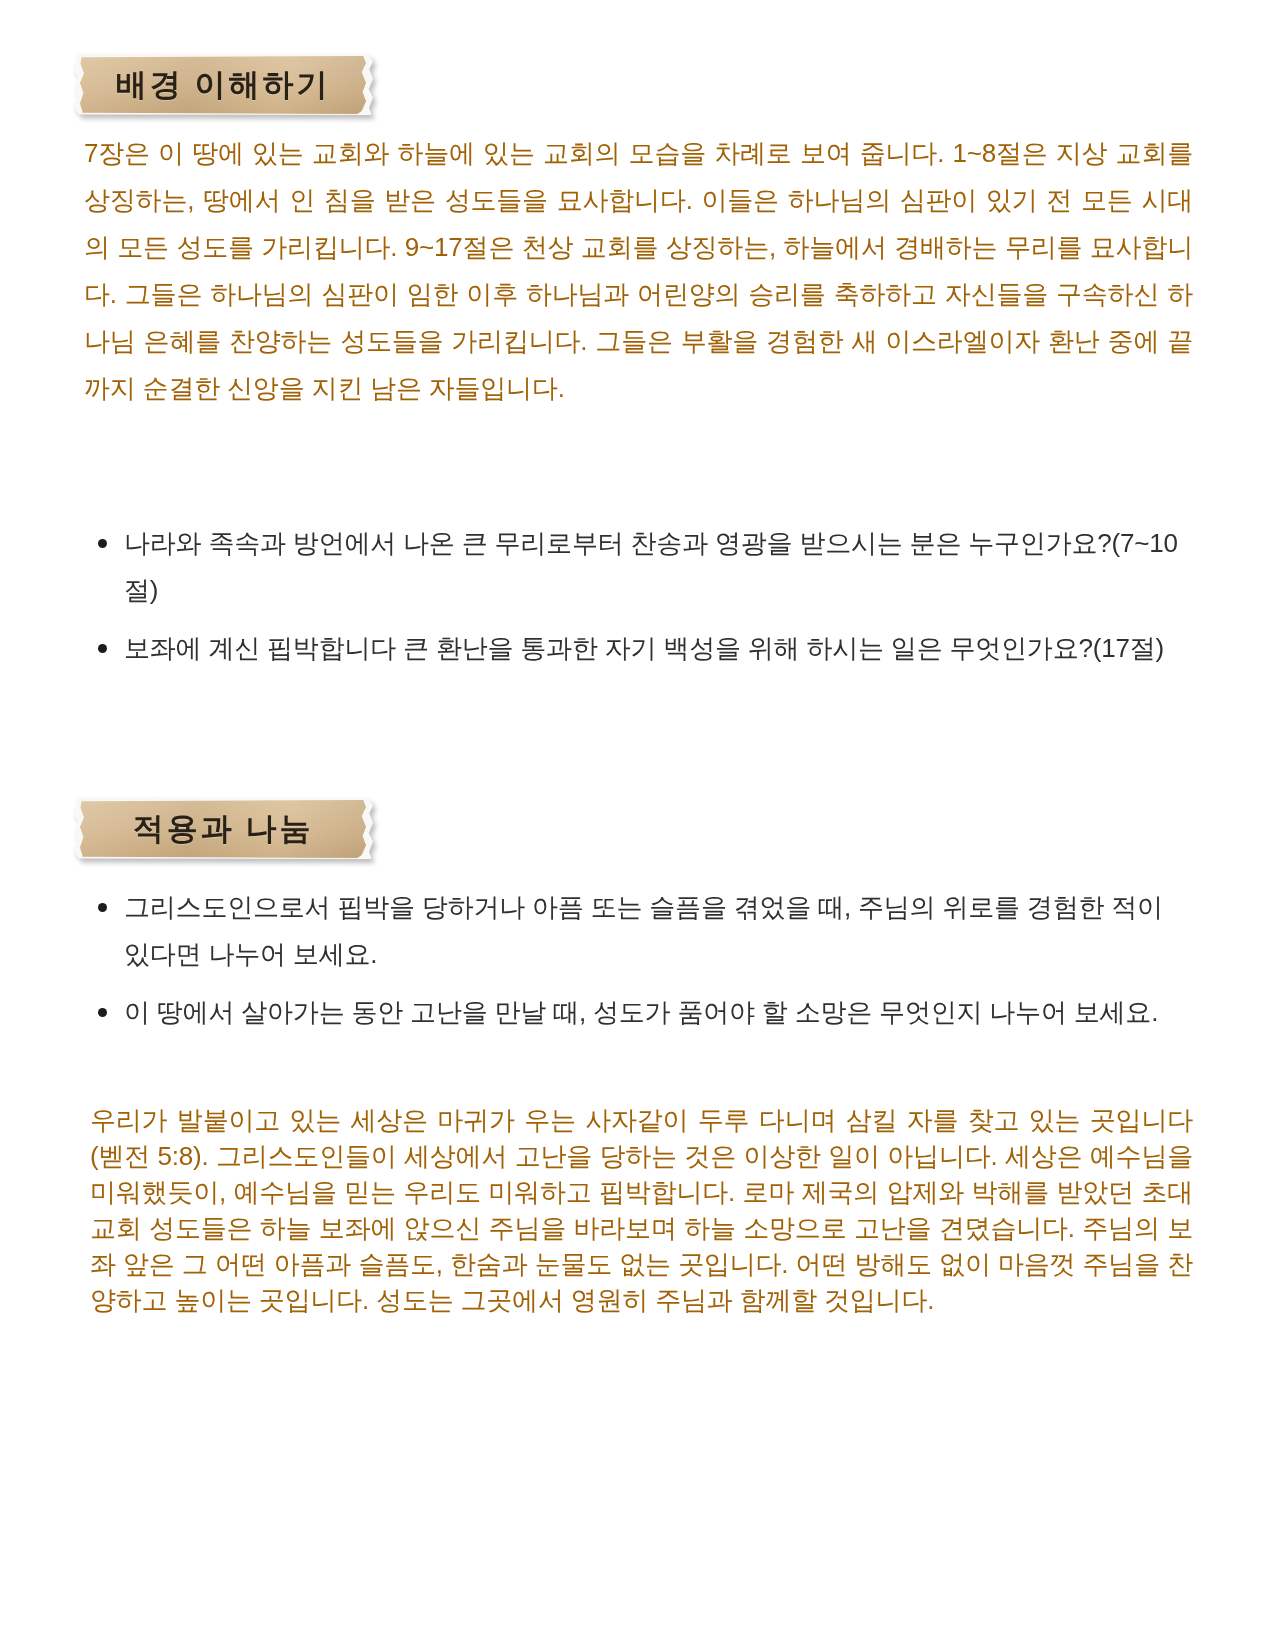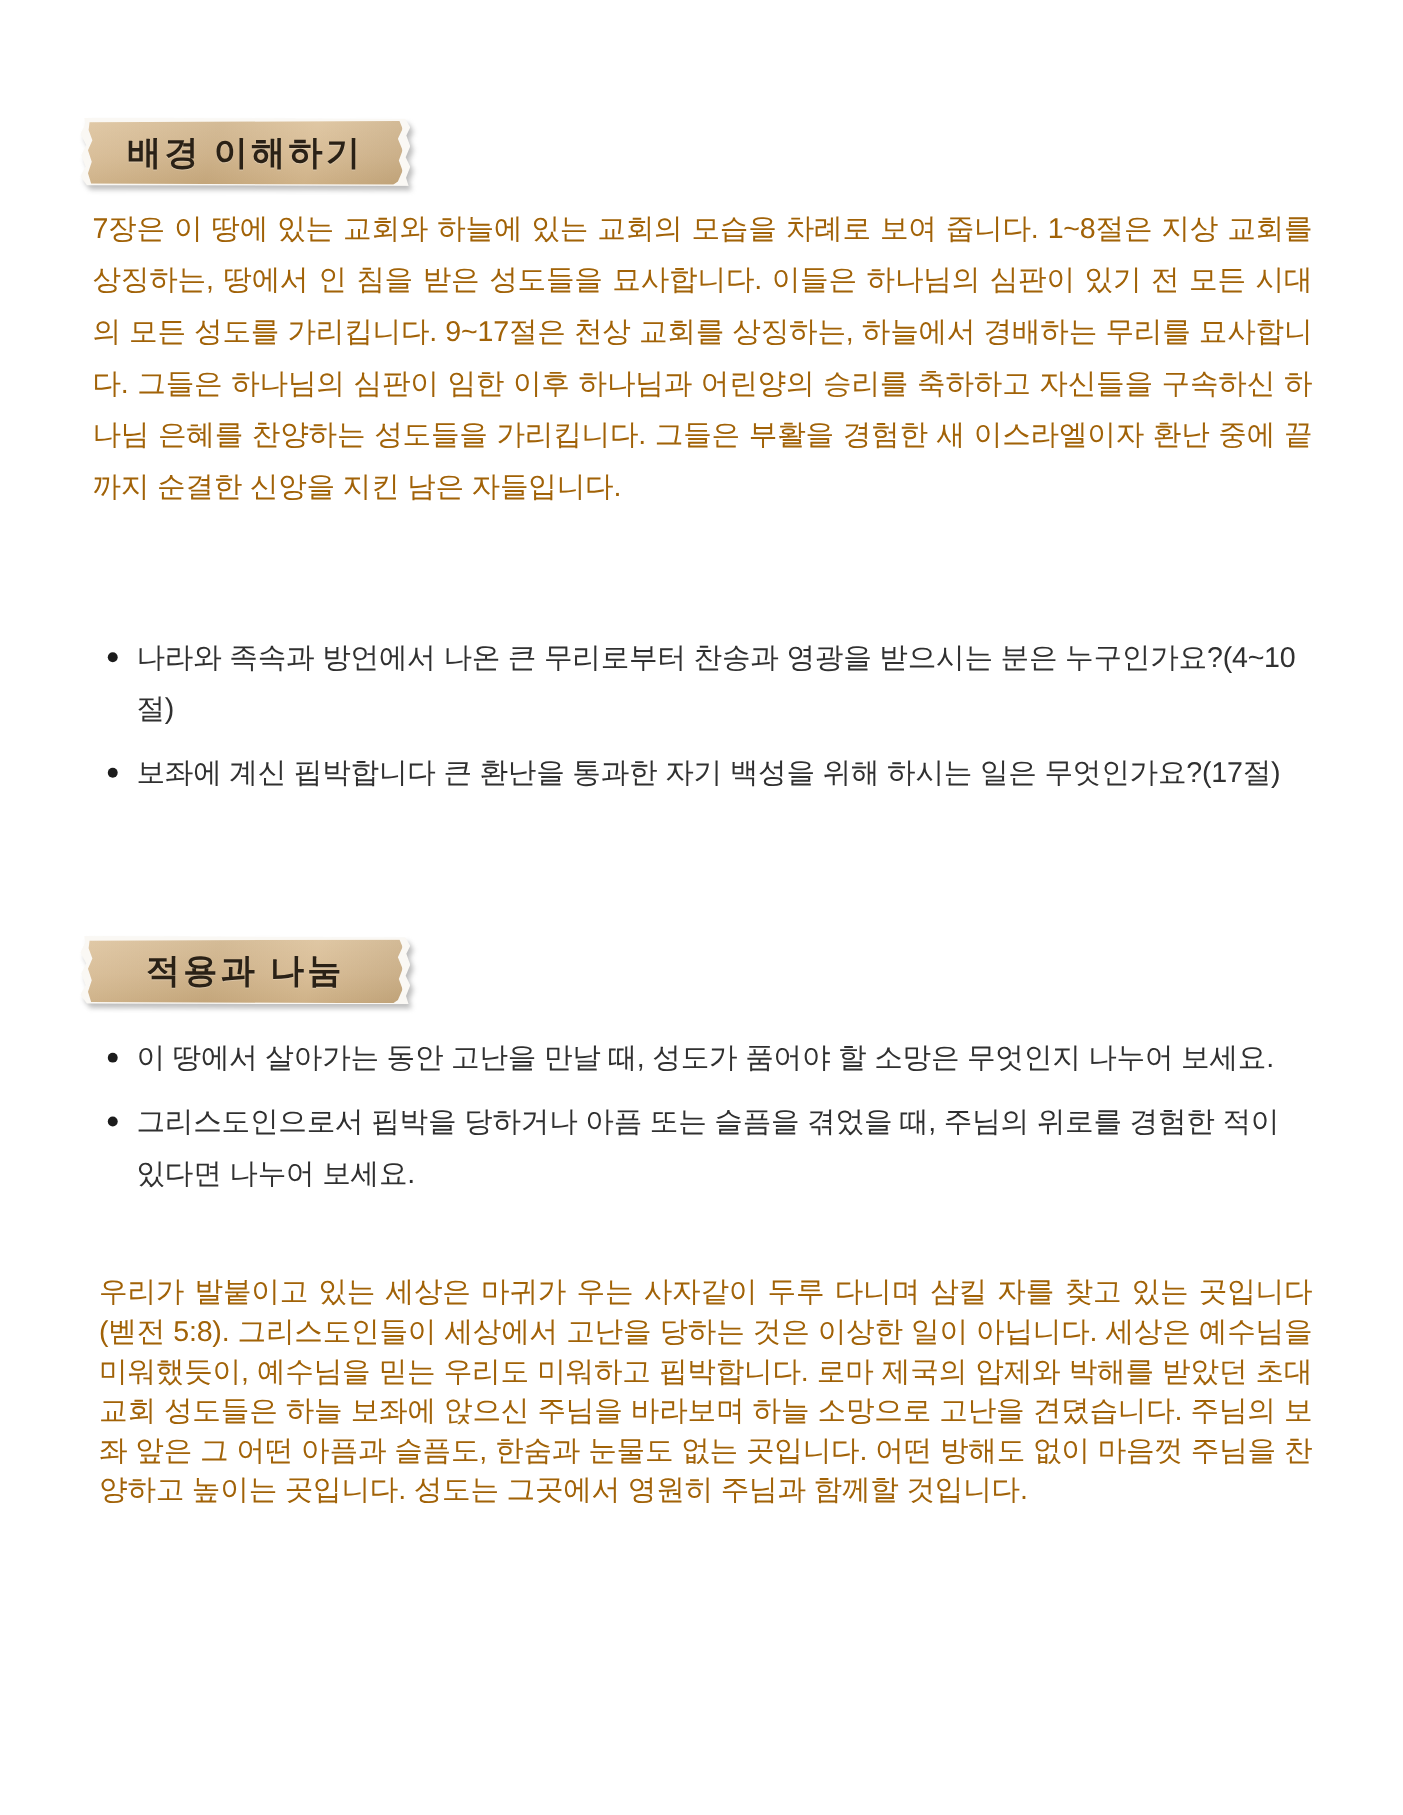--- a/index.html
+++ b/index.html
@@ -12,21 +12,21 @@
     height: 1650px;
     position: relative;
     font-family: "Liberation Sans", sans-serif;
     color: #2f2f2f;
     box-sizing: border-box;
   }
   .page {
     box-sizing: border-box;
     width: 1275px;
     height: 1650px;
-    padding: 110px 80px 60px 80px;
+    padding: 56px 80px 60px 80px;
     overflow: hidden;
   }
   .section { position: relative; }
   .sec-1 { margin-bottom: 108px; }
   .sec-2 { margin-bottom: 128px; }
   .sec-3 { margin-bottom: 66px; }
   .sec-4 { margin-bottom: 0; }
 
   
   .badge {
@@ -117,34 +117,34 @@
     <div class="badge">
       <span class="badge-white"></span>
       <span class="badge-tape"></span>
       <span class="badge-label">배경 이해하기</span>
     </div>
     <p class="para">7장은 이 땅에 있는 교회와 하늘에 있는 교회의 모습을 차례로 보여 줍니다. 1~8절은 지상 교회를 상징하는, 땅에서 인 침을 받은 성도들을 묘사합니다. 이들은 하나님의 심판이 있기 전 모든 시대의 모든 성도를 가리킵니다. 9~17절은 천상 교회를 상징하는, 하늘에서 경배하는 무리를 묘사합니다. 그들은 하나님의 심판이 임한 이후 하나님과 어린양의 승리를 축하하고 자신들을 구속하신 하나님 은혜를 찬양하는 성도들을 가리킵니다. 그들은 부활을 경험한 새 이스라엘이자 환난 중에 끝까지 순결한 신앙을 지킨 남은 자들입니다.</p>
   </div>
 
   <div class="section sec-2">
     <ul class="bullets">
-      <li>나라와 족속과 방언에서 나온 큰 무리로부터 찬송과 영광을 받으시는 분은 누구인가요?(4~10절)</li>
+      <li>나라와 족속과 방언에서 나온 큰 무리로부터 찬송과 영광을 받으시는 분은 누구인가요?(7~10절)</li>
       <li>보좌에 계신 핍박합니다 큰 환난을 통과한 자기 백성을 위해 하시는 일은 무엇인가요?(17절)</li>
     </ul>
   </div>
 
   <div class="section sec-3">
     <div class="badge">
       <span class="badge-white"></span>
       <span class="badge-tape"></span>
       <span class="badge-label">적용과 나눔</span>
     </div>
     <ul class="bullets">
+      <li>그리스도인으로서 핍박을 당하거나 아픔 또는 슬픔을 겪었을 때, 주님의 위로를 경험한 적이 있다면 나누어 보세요.</li>
       <li>이 땅에서 살아가는 동안 고난을 만날 때, 성도가 품어야 할 소망은 무엇인지 나누어 보세요.</li>
-      <li>그리스도인으로서 핍박을 당하거나 아픔 또는 슬픔을 겪었을 때, 주님의 위로를 경험한 적이 있다면 나누어 보세요.</li>
     </ul>
   </div>
 
   <div class="section sec-4">
     <p class="para">우리가 발붙이고 있는 세상은 마귀가 우는 사자같이 두루 다니며 삼킬 자를 찾고 있는 곳입니다(벧전 5:8). 그리스도인들이 세상에서 고난을 당하는 것은 이상한 일이 아닙니다. 세상은 예수님을 미워했듯이, 예수님을 믿는 우리도 미워하고 핍박합니다. 로마 제국의 압제와 박해를 받았던 초대교회 성도들은 하늘 보좌에 앉으신 주님을 바라보며 하늘 소망으로 고난을 견뎠습니다. 주님의 보좌 앞은 그 어떤 아픔과 슬픔도, 한숨과 눈물도 없는 곳입니다. 어떤 방해도 없이 마음껏 주님을 찬양하고 높이는 곳입니다. 성도는 그곳에서 영원히 주님과 함께할 것입니다.</p>
   </div>
 
 </div>
 
 </body></html>

